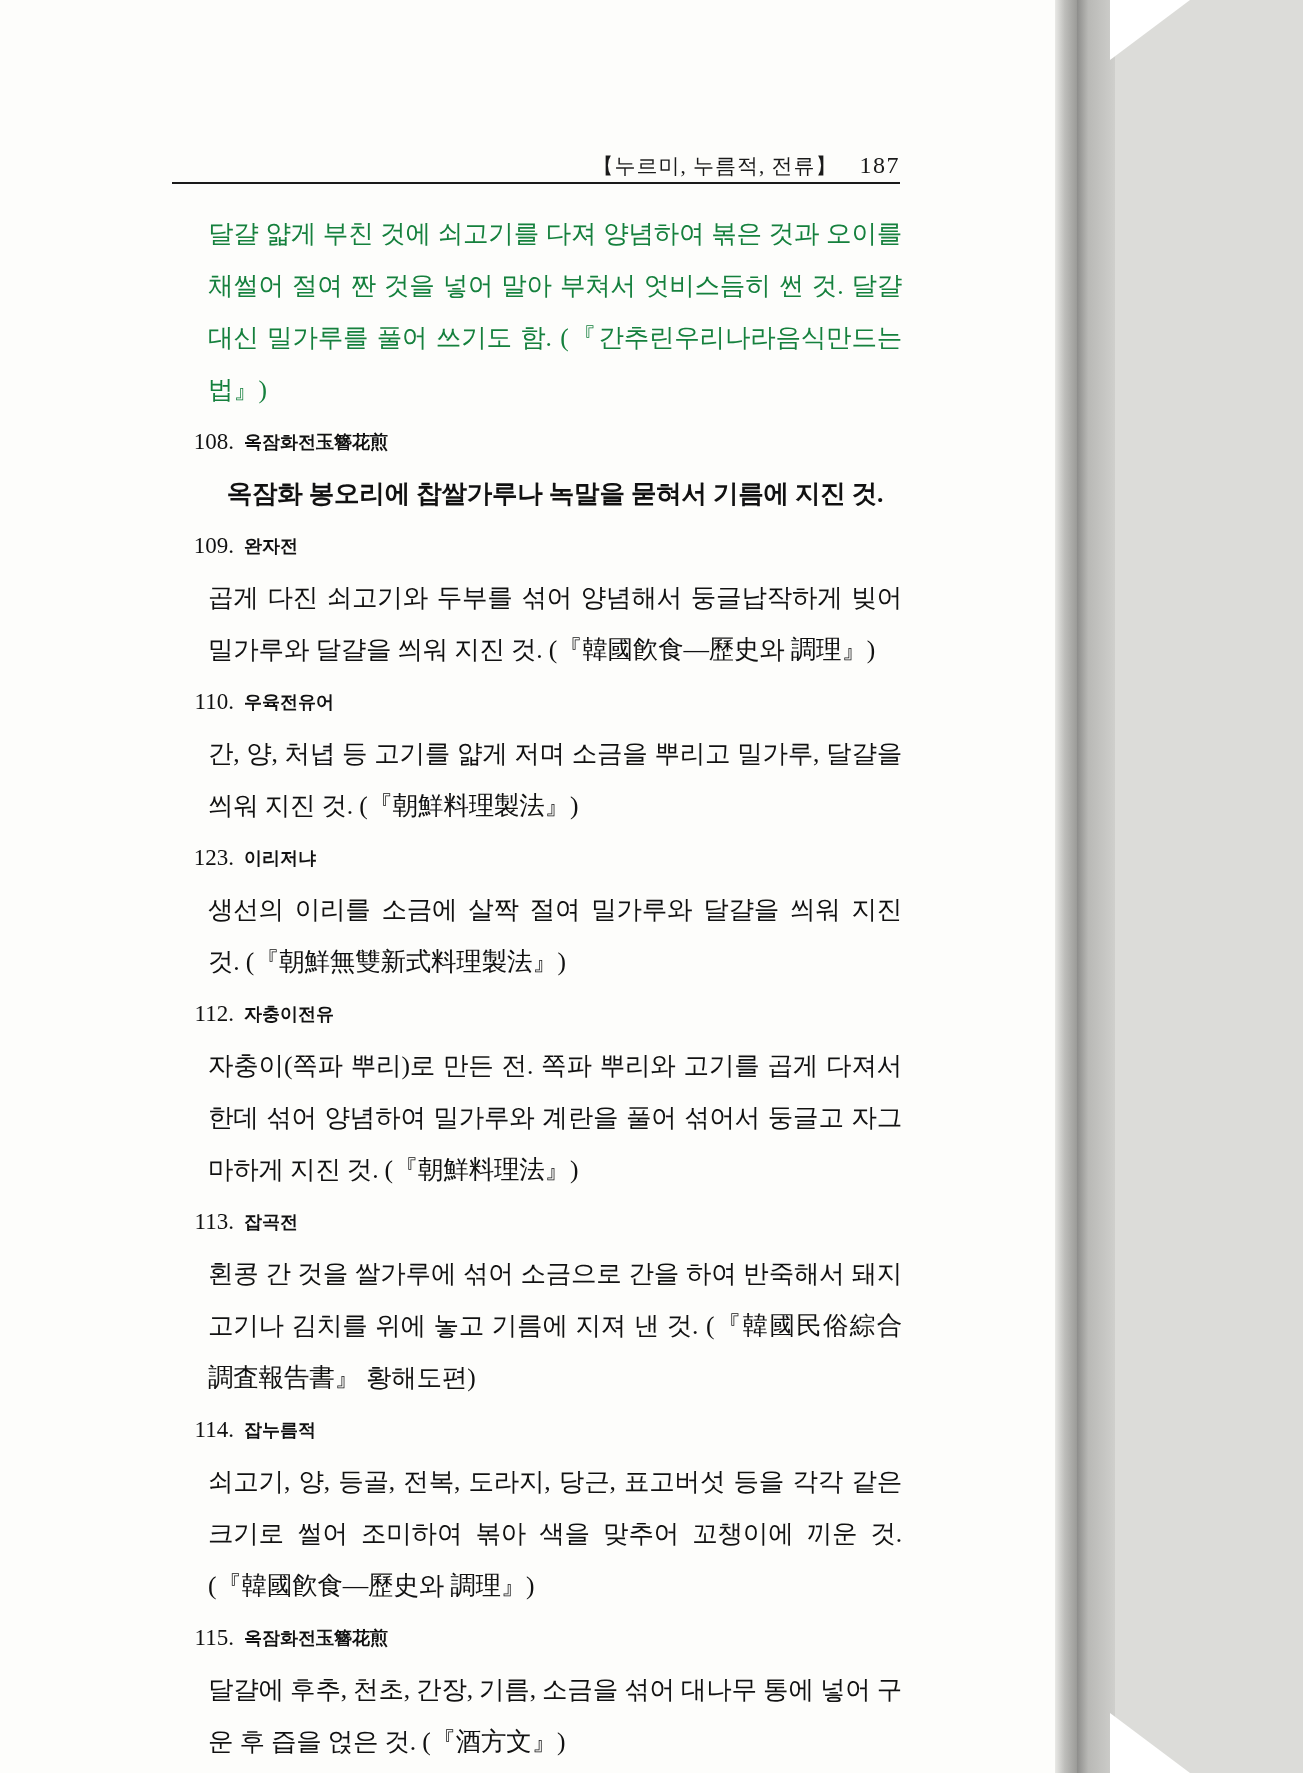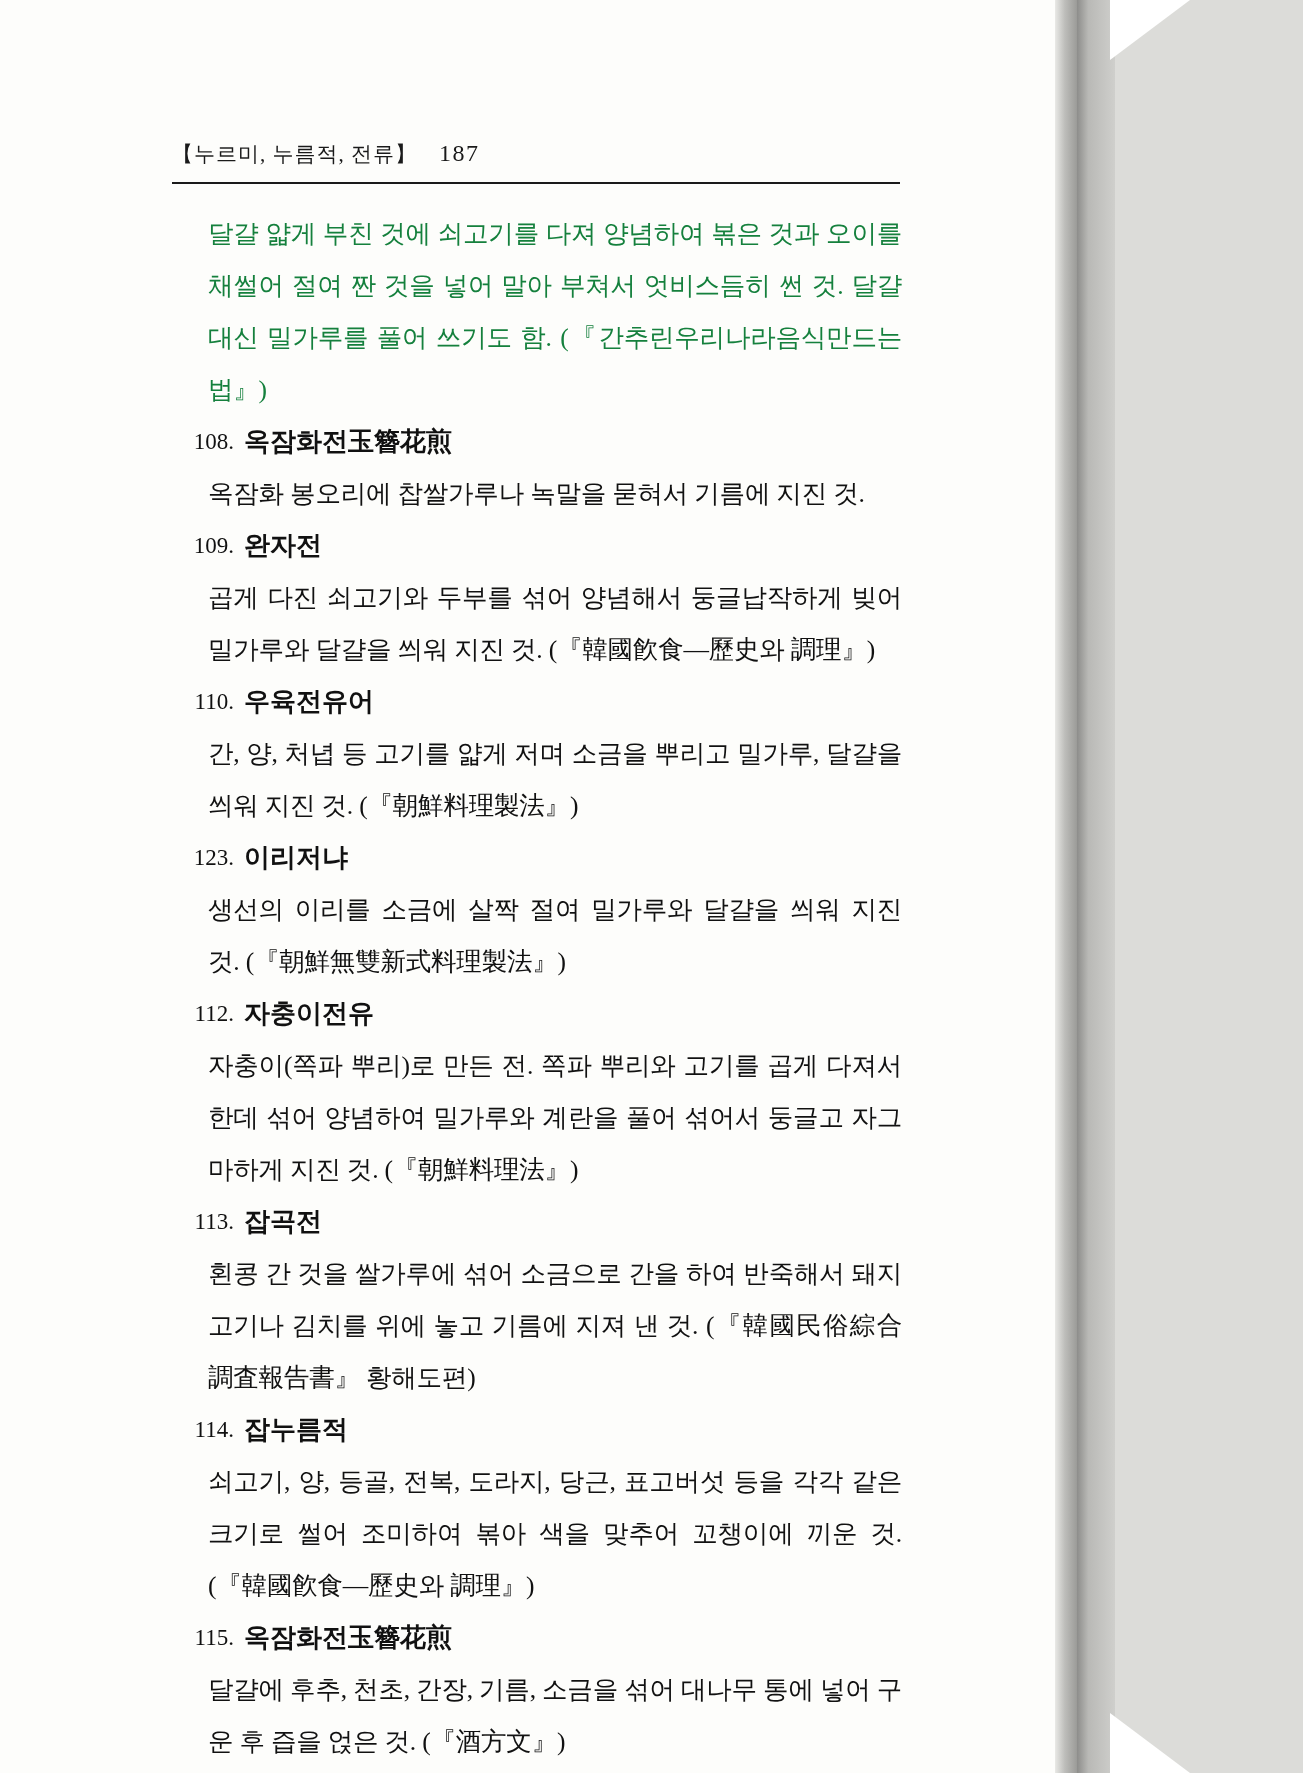--- a/index.html
+++ b/index.html
@@ -70,23 +70,23 @@
     position: absolute;
     left: 248px; top: 0;
     width: 61px; height: 1773px;
     background: #ffffff;
   }
 
   
   #header {
     position: absolute;
     left: 172px;
-    top: 140px;
+    top: 152px;
     width: 728px;
-    text-align: left;
+    text-align: right;
     white-space: nowrap;
   }
   #header .hdr-title {
     font-family: "Liberation Serif", serif;
     font-size: 21px;
     letter-spacing: 1px;
     color: #1a1a1a;
   }
   #header .hdr-page {
     font-family: "Liberation Serif", serif;
@@ -136,35 +136,36 @@
     width: 62px;
     font-size: 23px;
     line-height: 52px;
     color: #111111;
     text-align: right;
     padding-right: 10px;
     white-space: nowrap;
   }
   .entry-title {
     flex: 1 1 auto;
-    font-size: 26px;
+    font-size: 18px;
     line-height: 52px;
     color: #111111;
     font-weight: 600;
   }
   .entry-body {
     padding-left: 36px;
     font-size: 25.5px;
     line-height: 52px;
     color: #111111;
     text-align: justify;
     text-justify: inter-character;
   }
   .entry-body.nojust {
-    text-align: left;
+    text-align: center;
+    font-weight: bold;
   }
 </style>
 </head>
 <body>
 
 <div id="page-sheet">
 
   <div id="header">
     <span class="hdr-title">【누르미, 누름적, 전류】</span><span class="hdr-page">187</span>
   </div>

